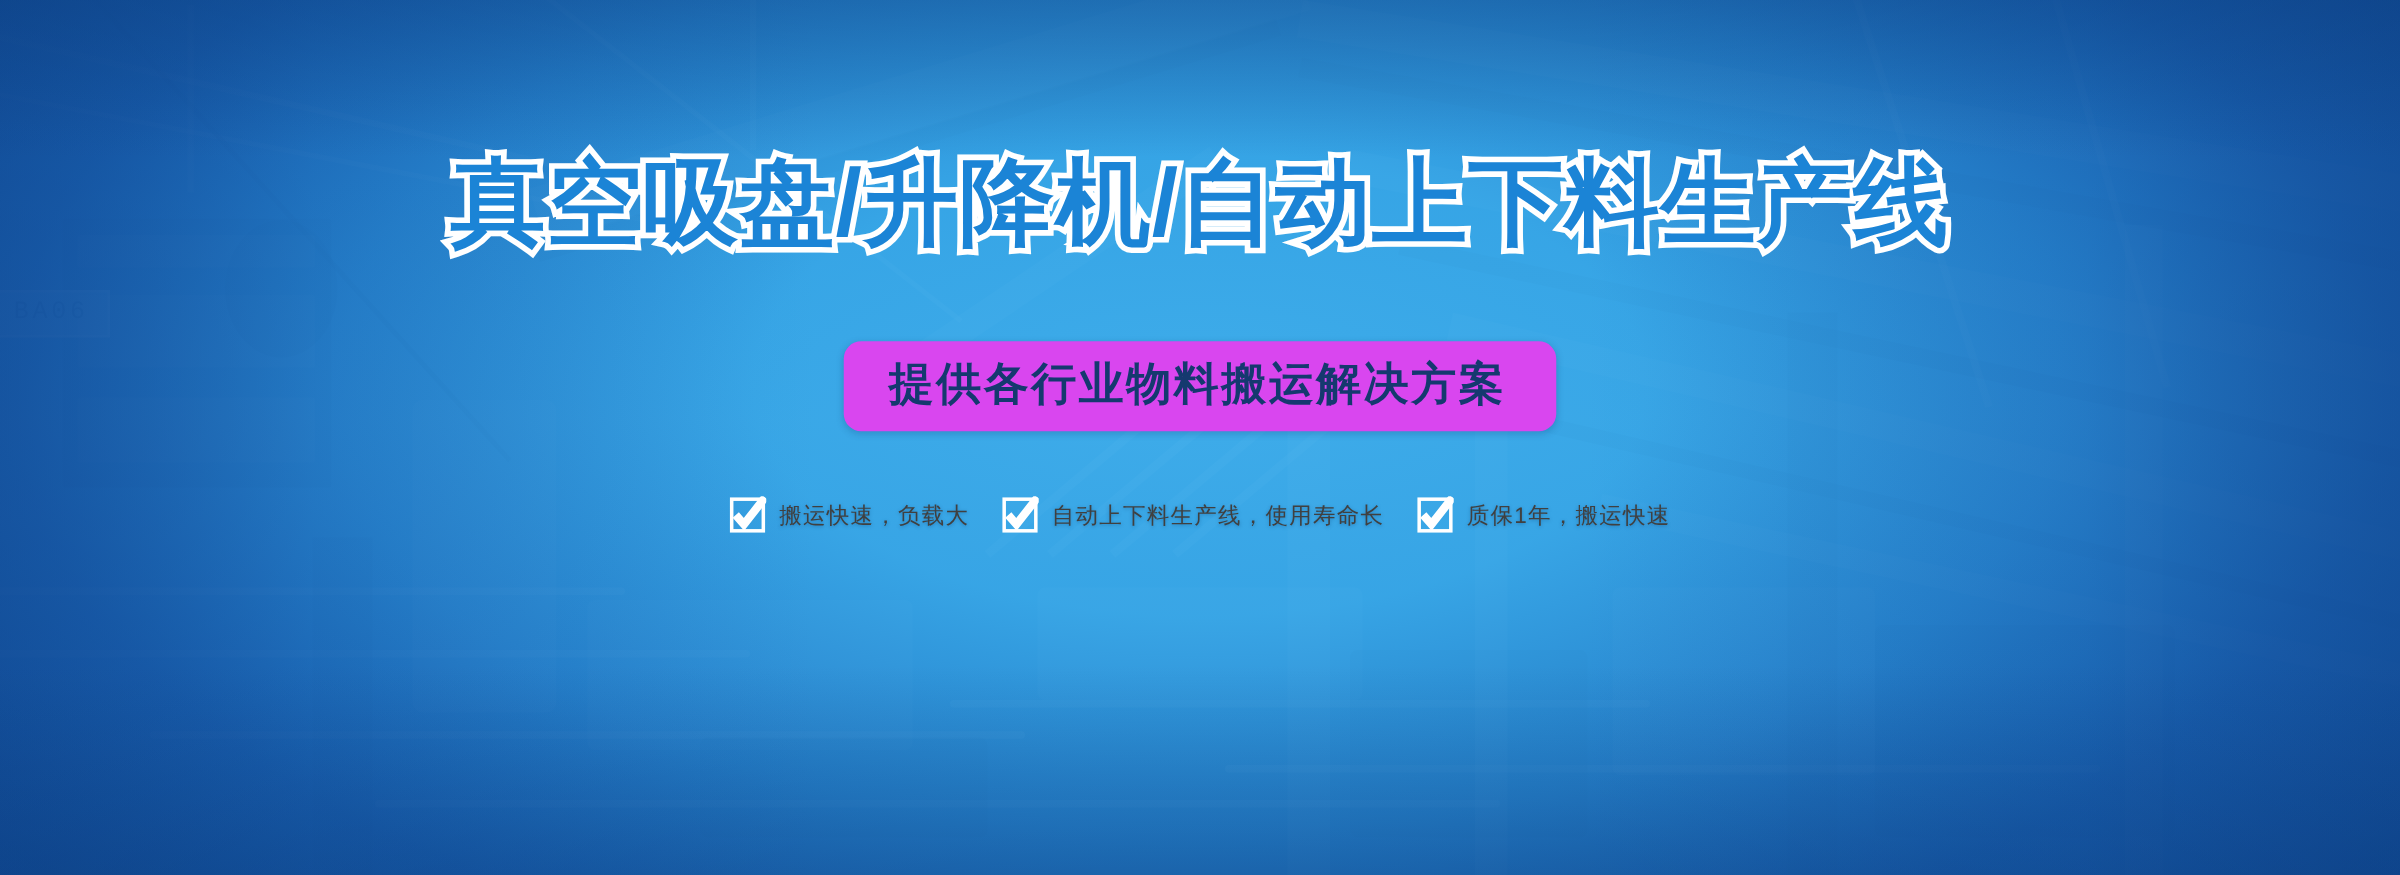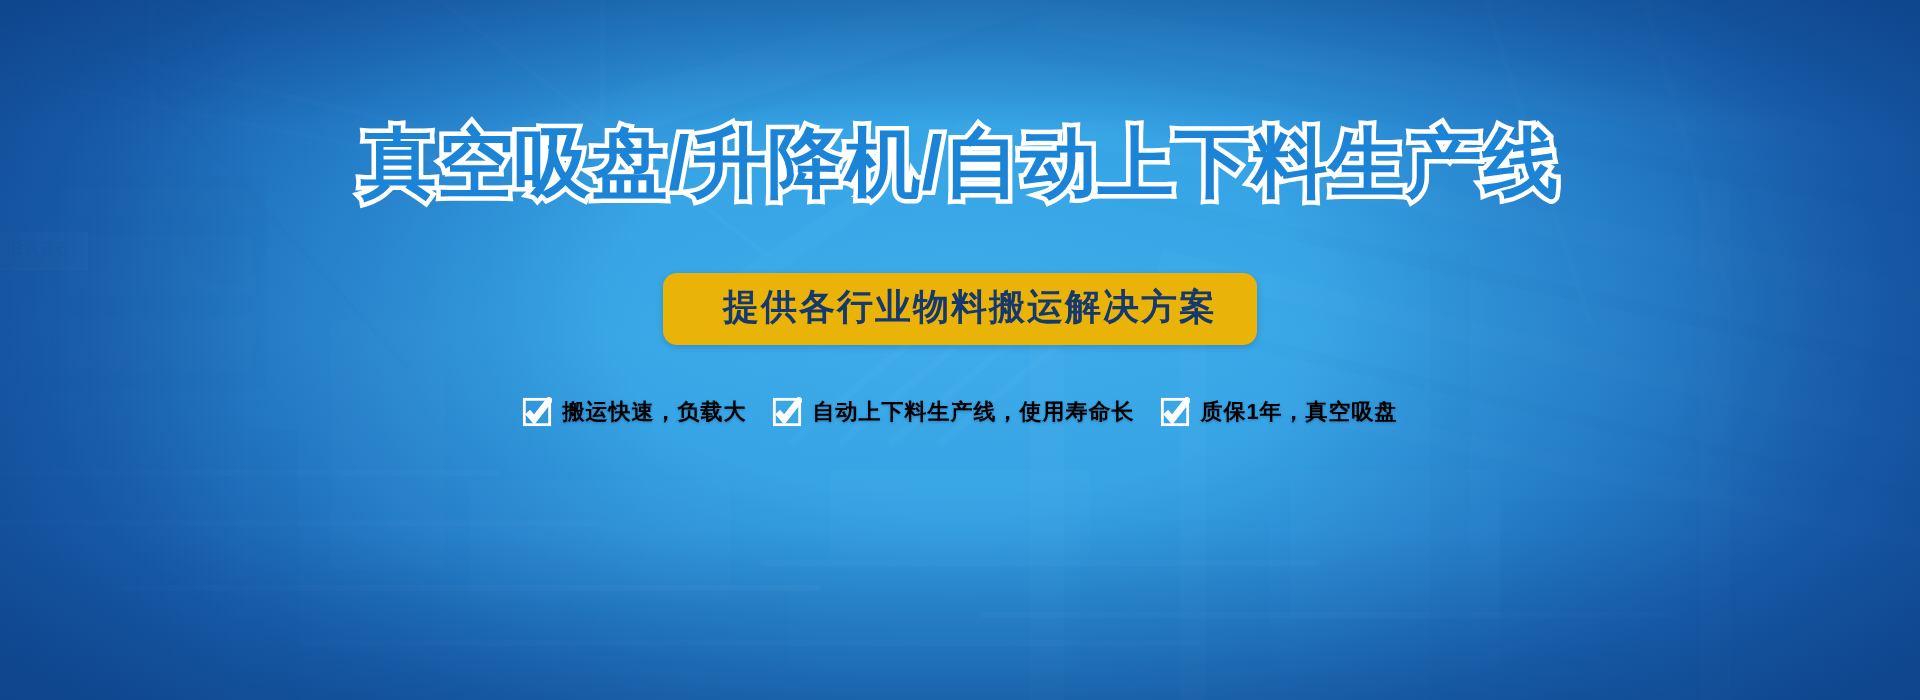--- a/index.html
+++ b/index.html
@@ -138,26 +138,26 @@
     letter-spacing: 1px;
     color: #1b84d6;
     -webkit-text-stroke: 9px #ffffff;
     paint-order: stroke fill;
     white-space: nowrap;
     line-height: 1.08;
   }
 
   .pill {
     margin-top: 18px;
-    background: #eab308;
+    background: #d946ef;
     color: #15396f;
     font-size: 36px;
     font-weight: bold;
     letter-spacing: 2px;
-    padding: 10px 40px 13px 60px;
+    padding: 10px 40px 13px 36px;
     border-radius: 14px;
     white-space: nowrap;
     box-shadow: 0 2px 6px rgba(8,48,100,0.22);
   }
 
   .features {
     margin-top: 52px;
     display: flex;
     align-items: center;
     gap: 26px;
@@ -171,23 +171,23 @@
   }
 
   .check {
     width: 30px;
     height: 30px;
     flex: none;
     display: block;
   }
 
   .feature-label {
-    color: #000000;
-    font-size: 22px;
-    font-weight: bold;
+    color: #404040;
+    font-size: 18px;
+    font-weight: normal;
     letter-spacing: 1px;
     text-shadow: 0 1px 3px rgba(8,46,96,0.35);
   }
 </style>
 </head>
 <body>
 
 <div class="banner">
 
   <div class="photo">
@@ -277,18 +277,18 @@
           <path d="M6 16 L13 24 L31 1" fill="none" stroke="#ffffff" stroke-width="7" stroke-linecap="butt" stroke-linejoin="miter"></path>
         </svg>
         <span class="feature-label">自动上下料生产线，使用寿命长</span>
       </div>
 
       <div class="feature">
         <svg class="check" viewBox="0 0 32 32">
           <rect x="2.5" y="2.5" width="27" height="27" fill="none" stroke="#ffffff" stroke-width="3"></rect>
           <path d="M6 16 L13 24 L31 1" fill="none" stroke="#ffffff" stroke-width="7" stroke-linecap="butt" stroke-linejoin="miter"></path>
         </svg>
-        <span class="feature-label">质保1年，真空吸盘</span>
+        <span class="feature-label">质保1年，搬运快速</span>
       </div>
 
     </div>
   </div>
 </div>
 
 </body></html>

